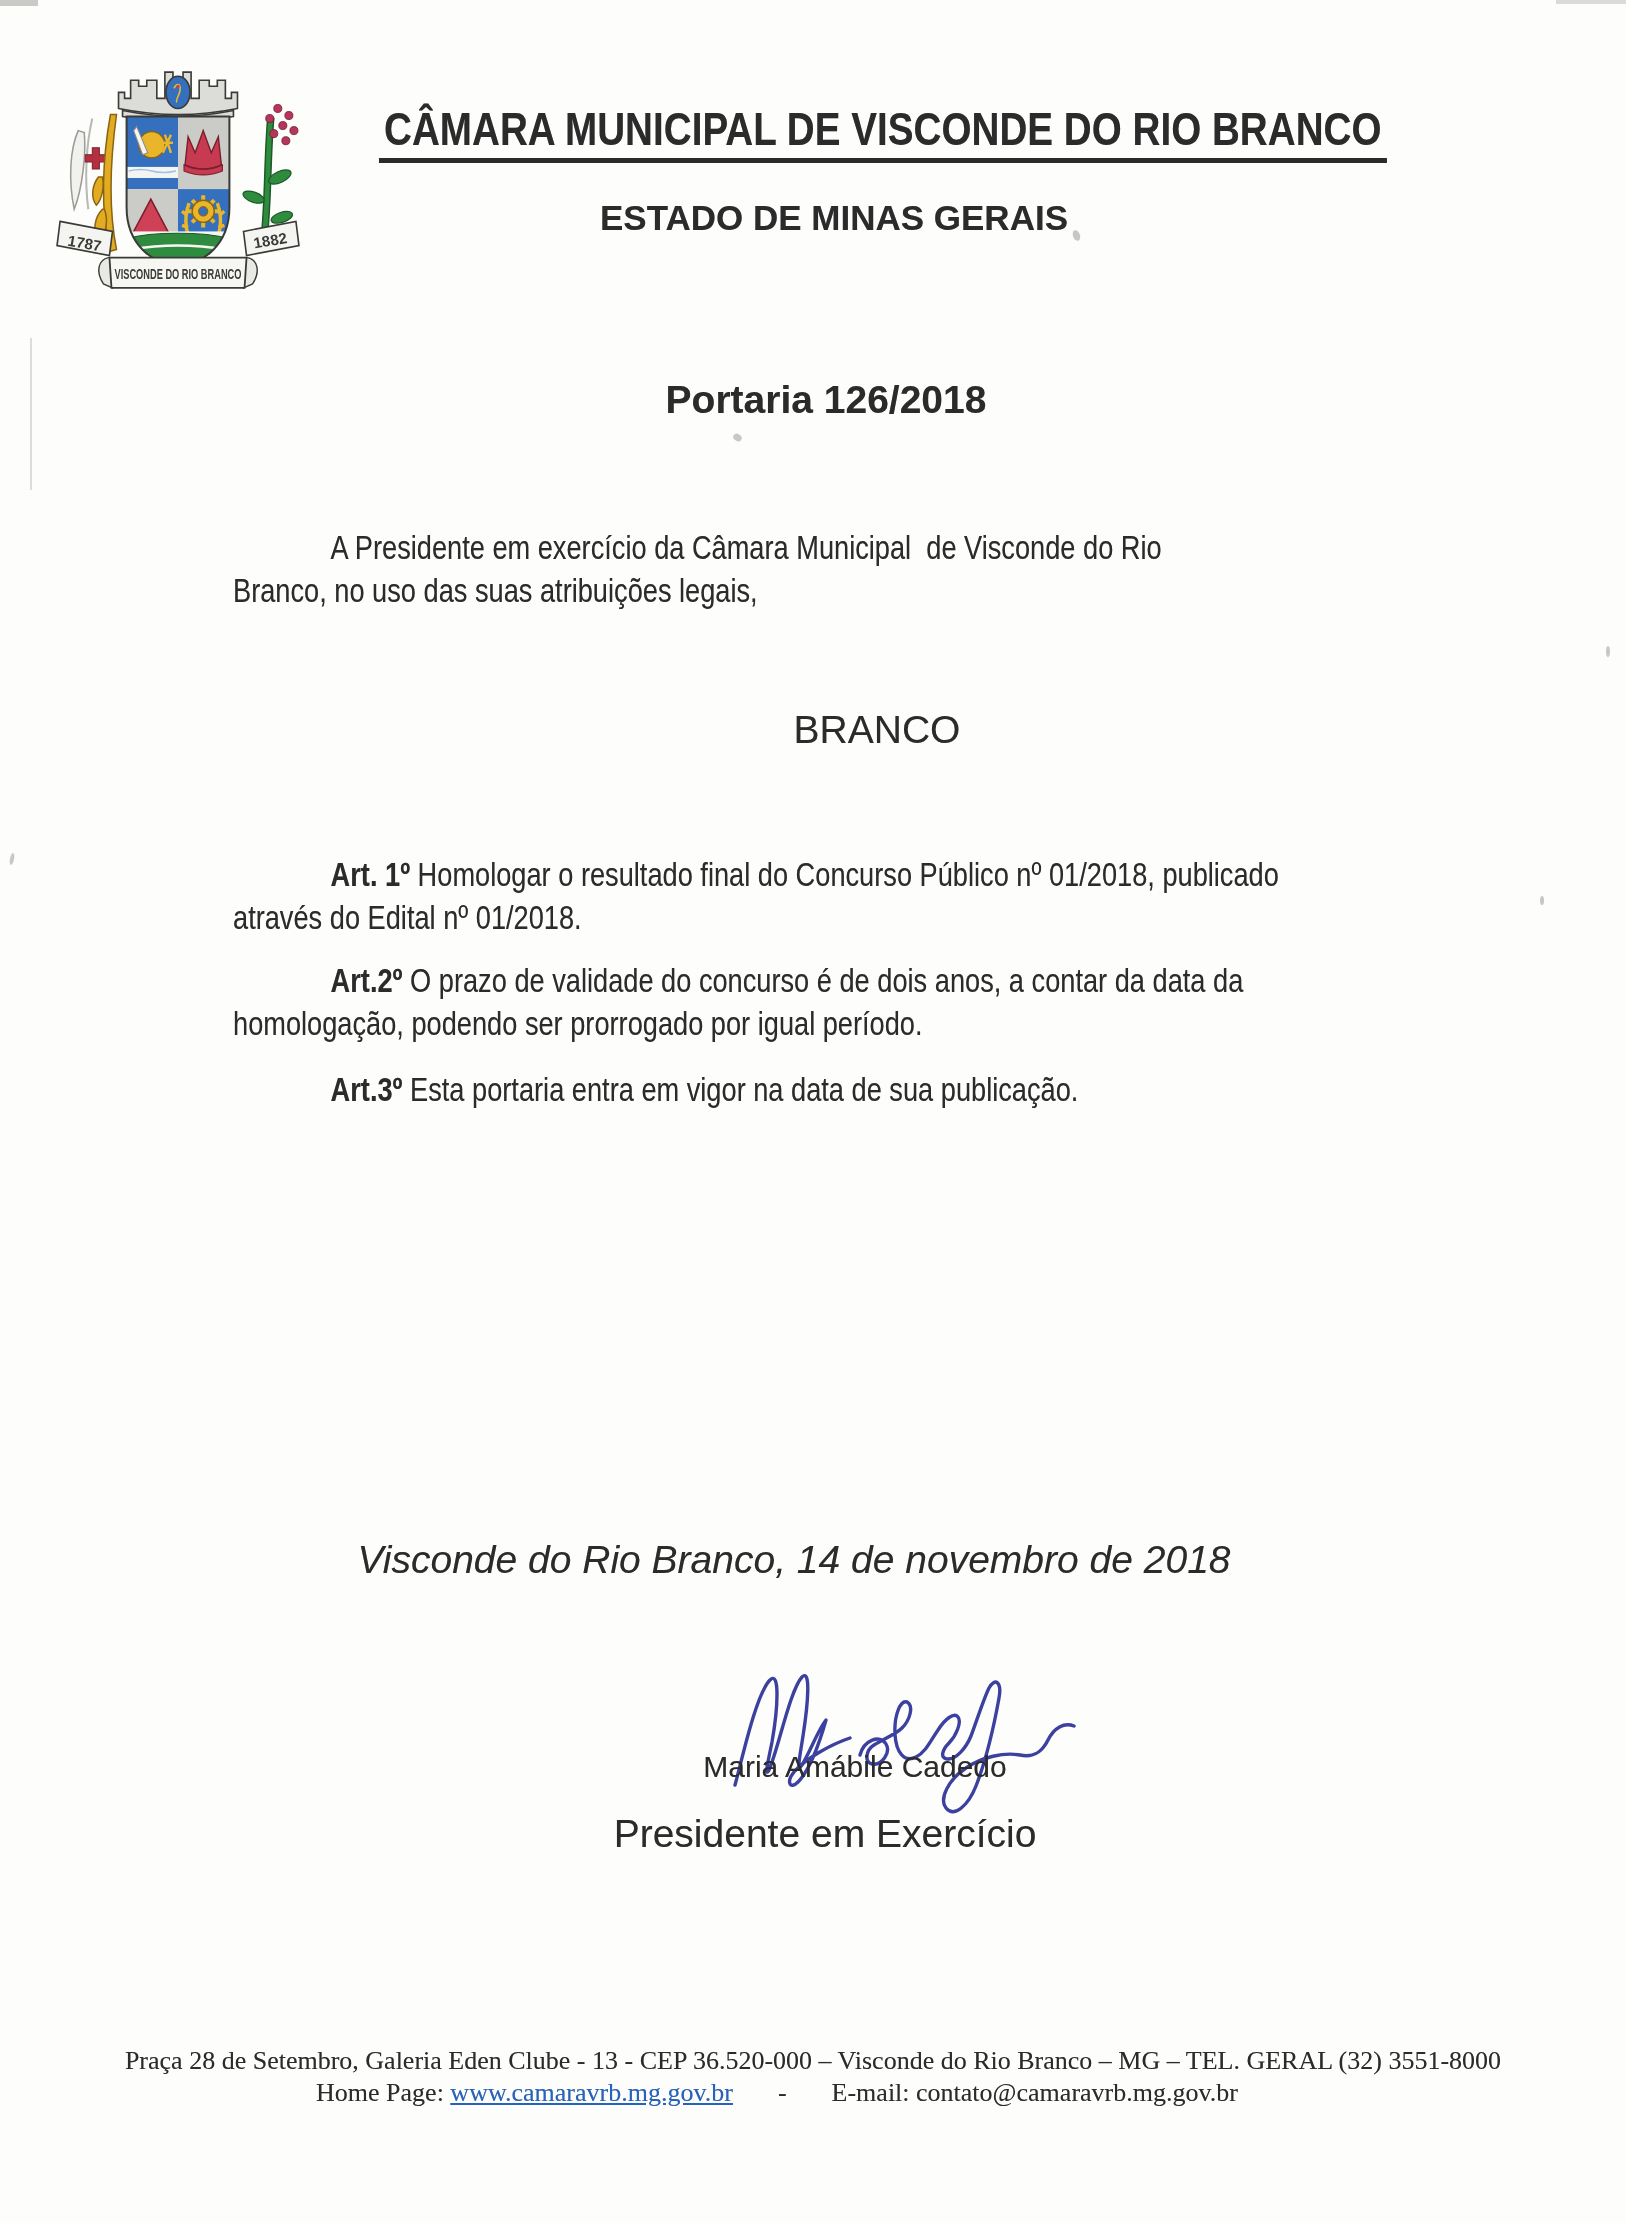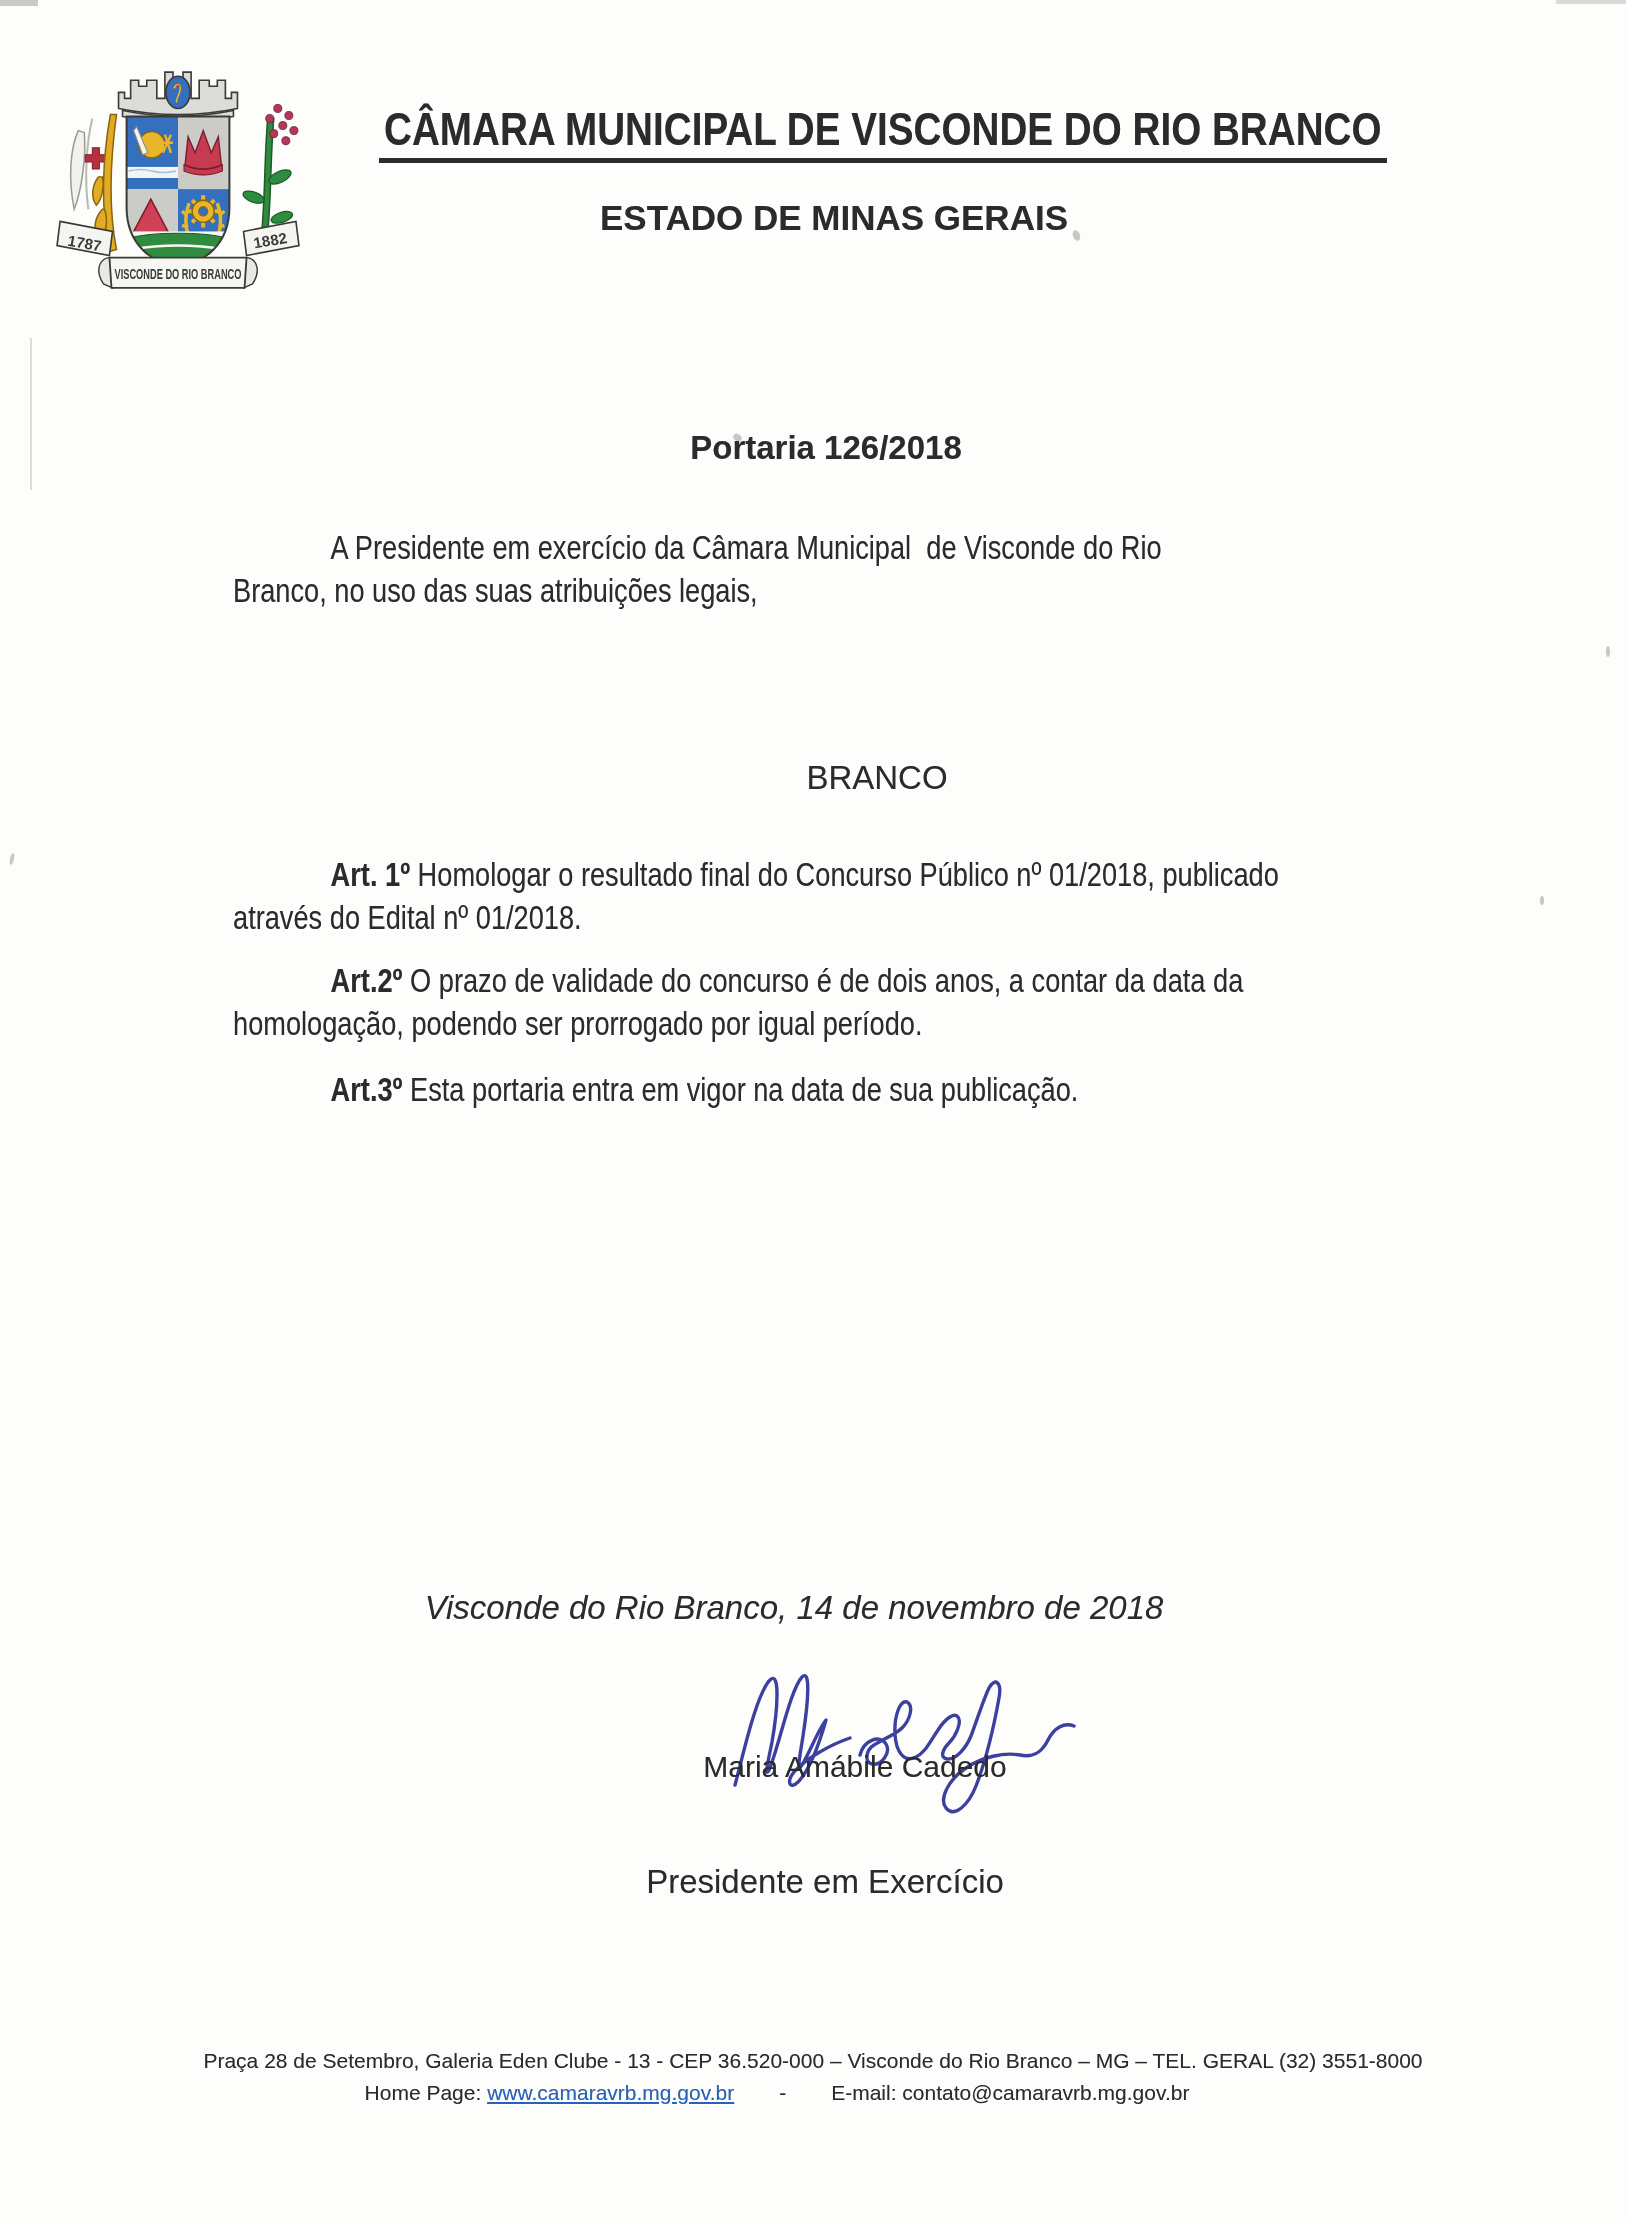--- a/index.html
+++ b/index.html
@@ -12,31 +12,31 @@
   .ctr{text-align:center;}
   
   .org-title{
     display:inline-block;font-size:46px;font-weight:bold;line-height:54px;
     white-space:nowrap;border-bottom:5px solid var(--ink,#2b2b2b);
     padding:0 6px 2px 6px;transform:scaleX(0.84);transform-origin:50% 50%;
     letter-spacing:0px;
   }
   .state-sub{font-size:35px;font-weight:bold;line-height:42px;}
   
-  .doc-line{font-size:33px;line-height:38px;white-space:pre;margin-top:48px;}
+  .doc-line{font-size:39px;line-height:38px;white-space:pre;}
   .bold{font-weight:bold;}
   .para{
     position:absolute;left:233px;width:1450px;
     transform:scaleX(0.8);transform-origin:0 0;
     font-size:34px;line-height:43px;
   }
   .line{display:block;white-space:pre;}
   .indent{padding-left:122px;}
   
-  .footer-line{font-size:21px;line-height:32px;white-space:nowrap;}
+  .footer-line{font-size:26px;line-height:32px;white-space:nowrap;font-family:Liberation Serif, serif;}
   .link{color:var(--link,#2563be);text-decoration:underline;cursor:pointer;}
   .dash-sep{margin:0 45px;}
   
   .speck{position:absolute;background:#9a9a97;border-radius:50%;opacity:.55;}
   .smudge{position:absolute;background:#8c8c88;opacity:.45;}
   .scanline{position:absolute;background:#dcdcd8;}
   
   #page .soft{text-shadow:0 0 0.6px rgba(60,60,60,0.35);}
 </style>
 </head>

